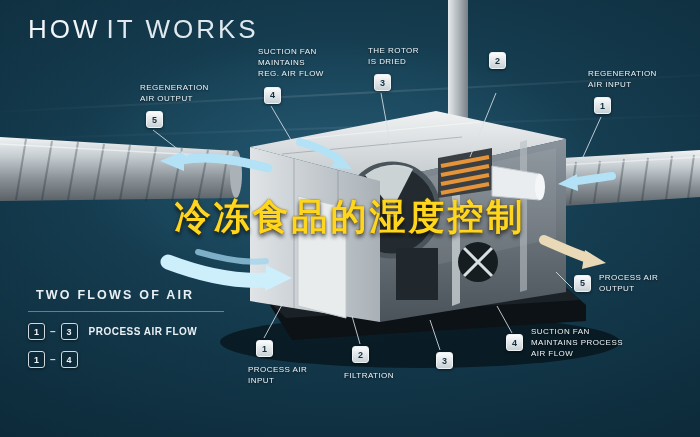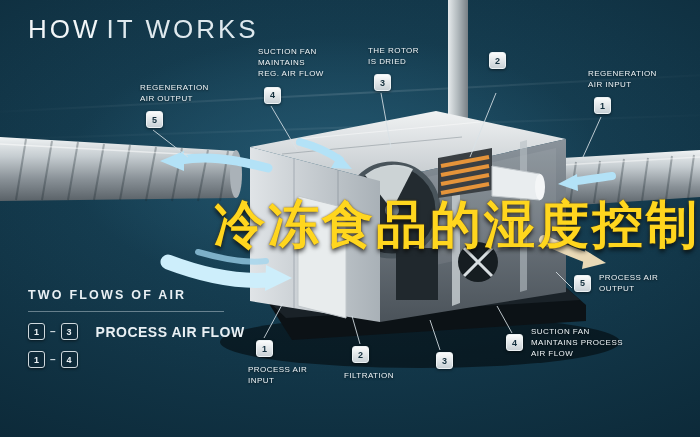--- a/index.html
+++ b/index.html
@@ -11,22 +11,22 @@
       radial-gradient(ellipse 120% 100% at 50% 40%, #1c4a60 0%, #123648 45%, #0c2938 75%, #081e2a 100%);
   }
   .streak{position:absolute;height:2px;background:linear-gradient(90deg,transparent,rgba(255,255,255,.12),transparent);pointer-events:none;}
   .streak.s1{left:-20px;top:92px;width:760px;transform:rotate(-3deg);}
   .streak.s2{left:-20px;top:126px;width:760px;transform:rotate(-2deg);opacity:.6;}
   .art{position:absolute;left:0;top:0;}
   .title{position:absolute;left:28px;top:14px;font-size:26px;letter-spacing:3px;color:#f2f6f8;white-space:nowrap;}
   .title .bold{font-weight:normal;}
   .title .light{font-weight:normal;margin-left:6px;color:#dfe9ee;margin-top:16px;}
   .overlay-title{
-    position:absolute;left:0;right:0;top:199px;text-align:right;
-    font-size:51px;line-height:1;font-weight:bold;letter-spacing:3px;color:#ffd61e;
+    position:absolute;left:0;right:0;top:199px;text-align:center;
+    font-size:36px;line-height:1;font-weight:bold;letter-spacing:3px;color:#ffd61e;
     text-shadow:0 3px 4px rgba(0,0,0,.65),0 0 2px rgba(120,80,0,.8);
     font-family:"DejaVu Sans","Liberation Sans",sans-serif;
   }
   .callout{position:absolute;display:flex;}
   .callout.col{flex-direction:column;align-items:flex-start;}
   .callout.col .badge{margin-top:7px;margin-left:6px;}
   .callout.col-rev{flex-direction:column;align-items:flex-start;}
   .callout.col-rev .lbl{margin-top:7px;}
   .callout.col-rev .badge{margin-left:8px;}
   .callout.row{flex-direction:row;align-items:center;}
@@ -36,26 +36,26 @@
     color:#eef4f7;white-space:pre-line;text-shadow:0 1px 2px rgba(0,0,0,.55);
   }
   .badge{
     width:15px;height:15px;border-radius:3px;flex:0 0 auto;
     border:1.5px solid #edf2f4;background:linear-gradient(180deg,#fbfcfc,#c9d1d6);
     color:#132f3d;font-size:9px;font-weight:bold;
     display:flex;align-items:center;justify-content:center;
     box-shadow:0 1px 3px rgba(0,0,0,.5);
   }
   .legend{position:absolute;left:28px;top:288px;}
-  .legend-heading{font-size:12.5px;font-weight:bold;letter-spacing:2.2px;color:#e9f0f4;}
+  .legend-heading{font-size:12.5px;font-weight:bold;letter-spacing:2.2px;color:#e9f0f4;margin-left:8px;}
   .legend-divider{margin-top:9px;width:196px;height:1px;background:rgba(230,240,245,.4);}
   .legend-row{display:flex;align-items:center;margin-top:11px;}
   .legend .badge.outline{background:rgba(10,30,40,.35);color:#edf3f6;border-color:#cfd9de;}
   .legend-sep{margin:0 5px;color:#cfd9de;font-size:10px;font-weight:bold;}
-  .legend-label{margin-left:18px;font-size:14px;font-weight:bold;letter-spacing:.5px;color:#e9f0f4;}
+  .legend-label{margin-left:11px;font-size:10px;font-weight:bold;letter-spacing:.5px;color:#e9f0f4;}
 </style>
 </head>
 <body>
 
 <div class="stage">
 
   <div class="streak s1"></div>
   <div class="streak s2"></div>
 
   <svg class="art" width="700" height="437" viewBox="0 0 700 437">

